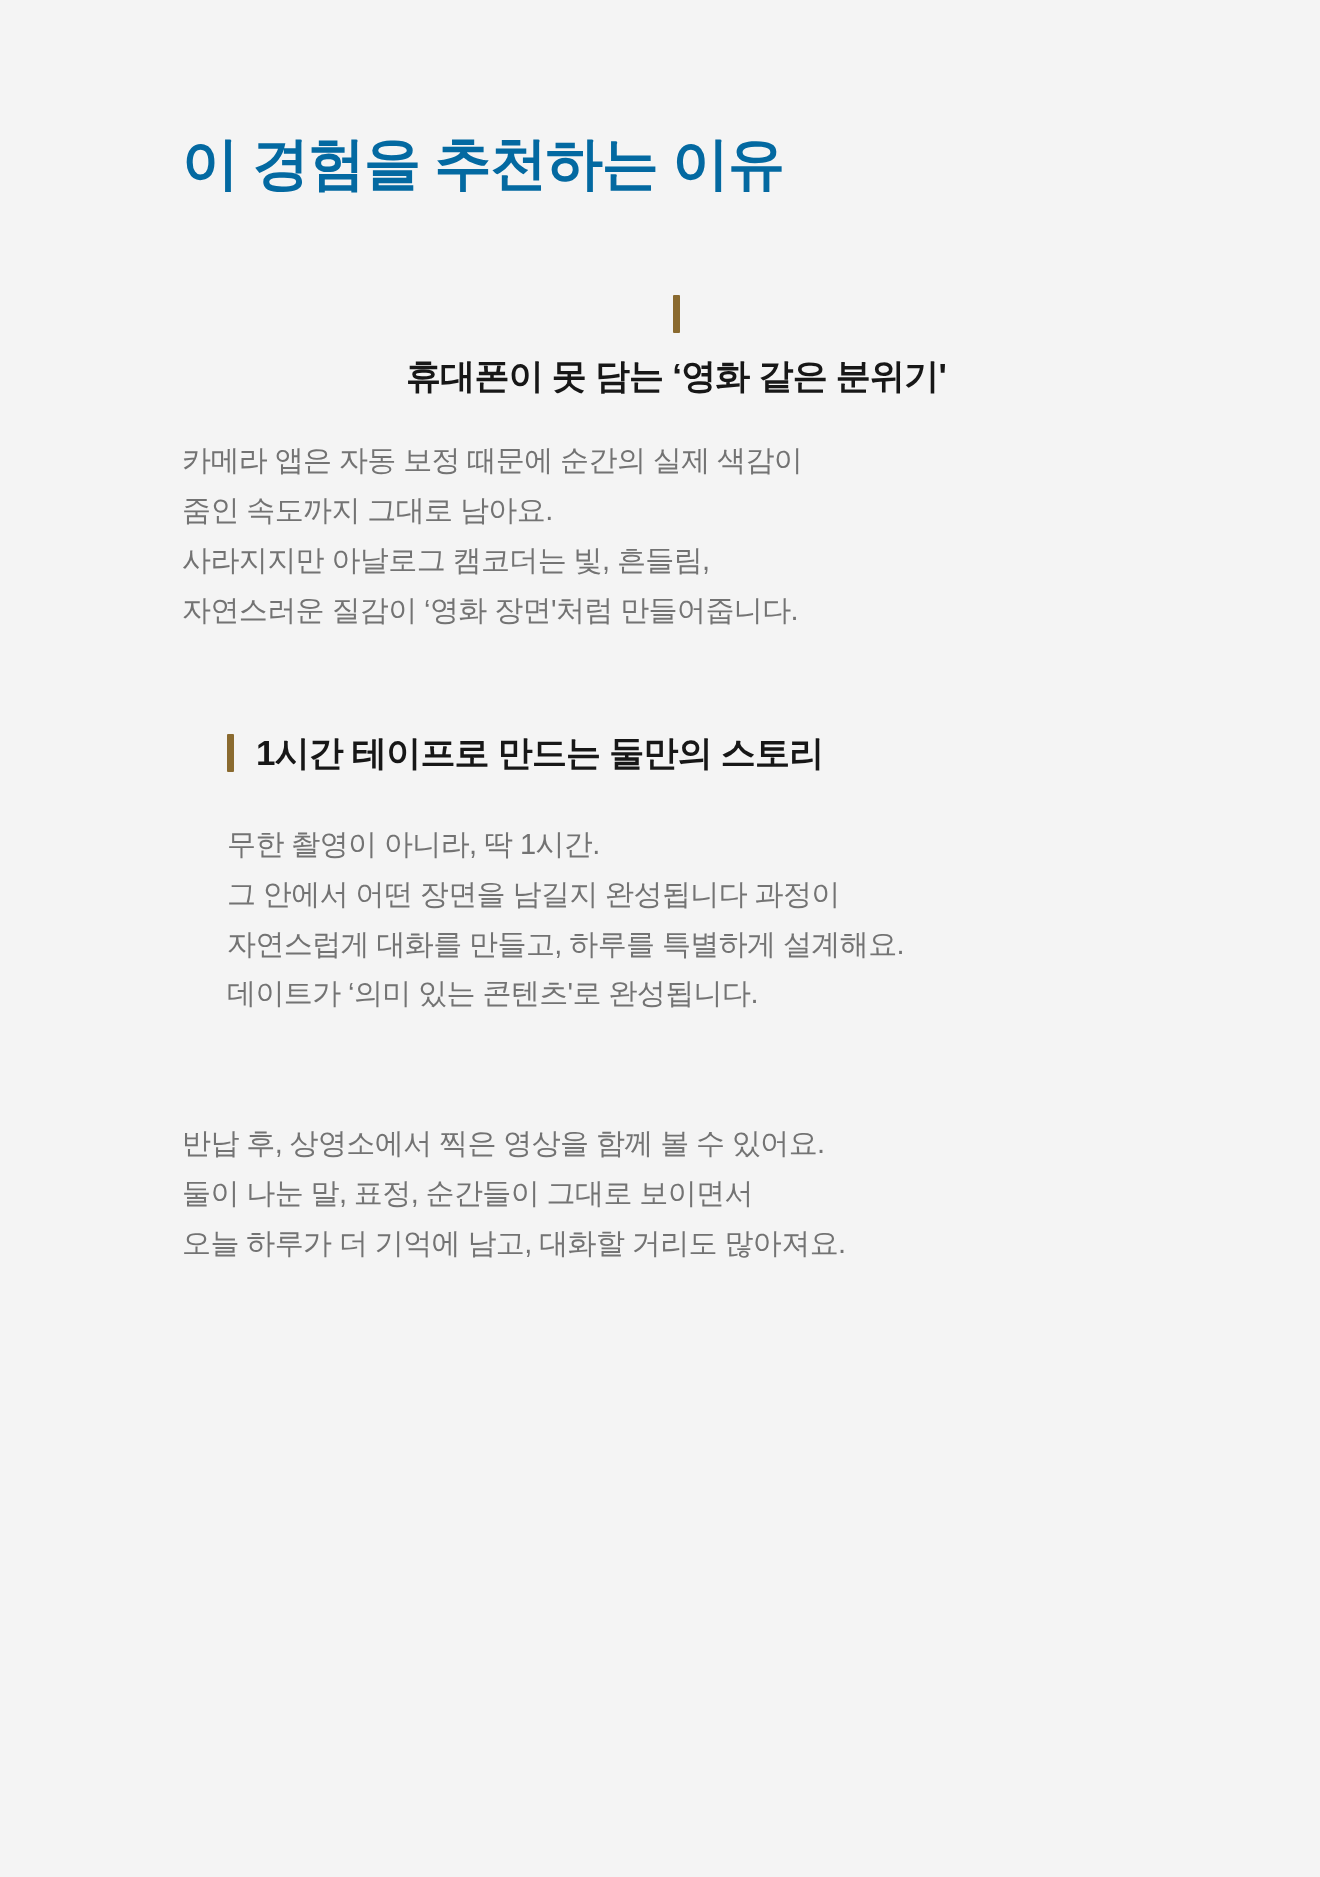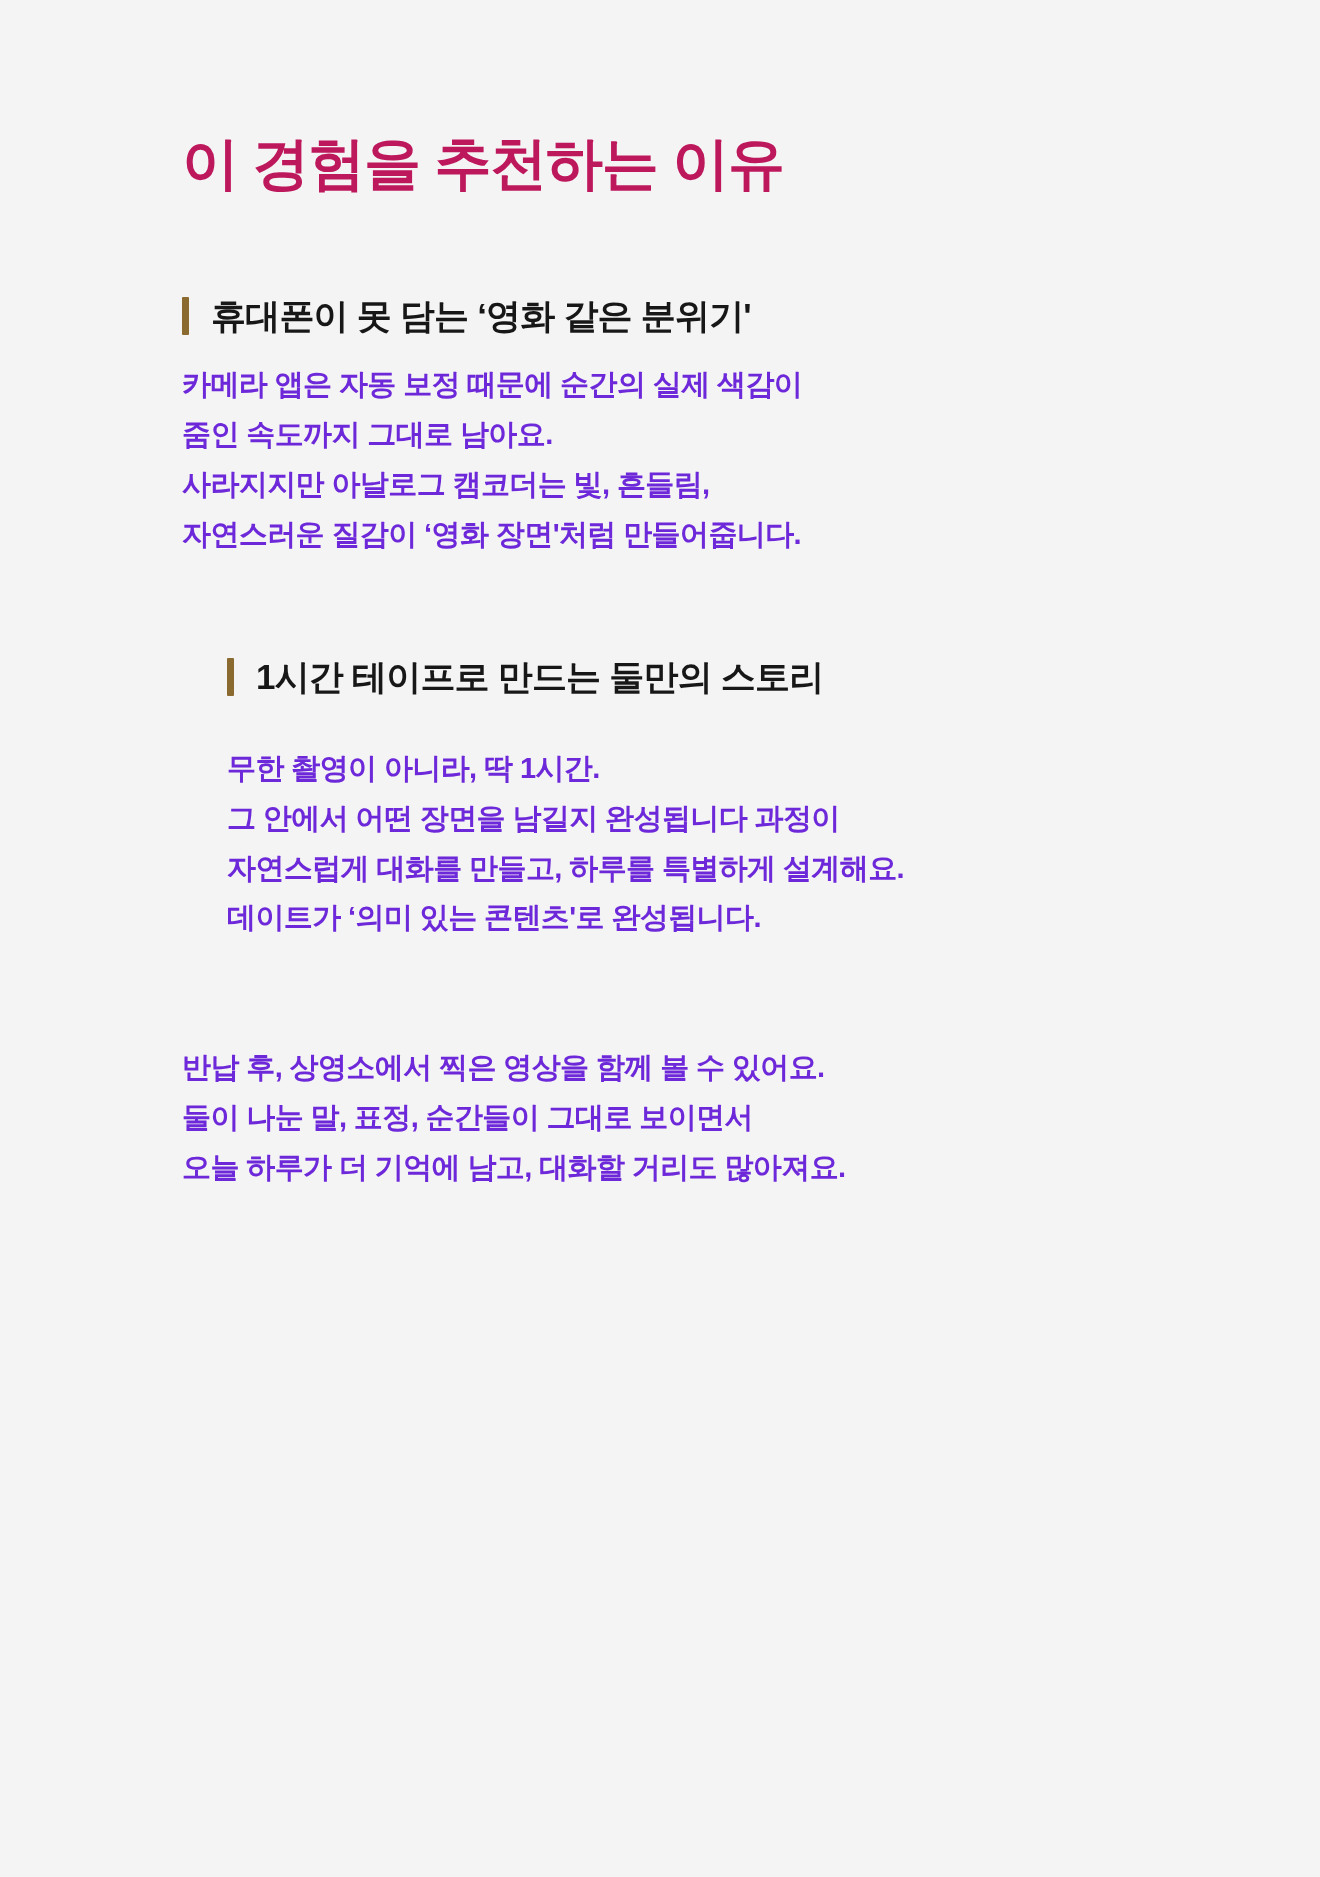--- a/index.html
+++ b/index.html
@@ -17,21 +17,21 @@
     width: 1320px;
     min-height: 1877px;
     box-sizing: border-box;
     padding: 128px 150px 80px 182px;
     background: #f4f4f4;
   }
   .page-title {
     font-size: 57px;
     font-weight: 700;
     letter-spacing: -1.2px;
-    color: #be185d;
+    color: #0369a1;
     line-height: 1.25;
     margin: 0 0 96px 0;
   }
   .section {
     margin-bottom: 74px;
   }
   .section:last-child {
     margin-bottom: 0;
   }
   .section-heading {
@@ -55,27 +55,27 @@
     letter-spacing: -0.8px;
     line-height: 1.2;
   }
   .section-body {
     margin: 0;
     padding: 0;
     list-style: none;
   }
   .section-body li {
     font-size: 29px;
-    font-weight: 700;
-    color: #6d28d9;
+    font-weight: 400;
+    color: #737373;
     letter-spacing: -0.6px;
     line-height: 1.72;
     white-space: nowrap;
   }
-  .sec-1 .section-heading { margin-bottom: 23px; }
+  .sec-1 .section-heading { margin-bottom: 39px; flex-direction: column; }
   .sec-2 { margin-top: 96px; margin-left: 45px; }
   .sec-3 { margin-top: 100px; }
 </style>
 </head>
 <body>
 
 <div class="page">
 
   <h1 class="page-title">이 경험을 추천하는 이유</h1>
 

